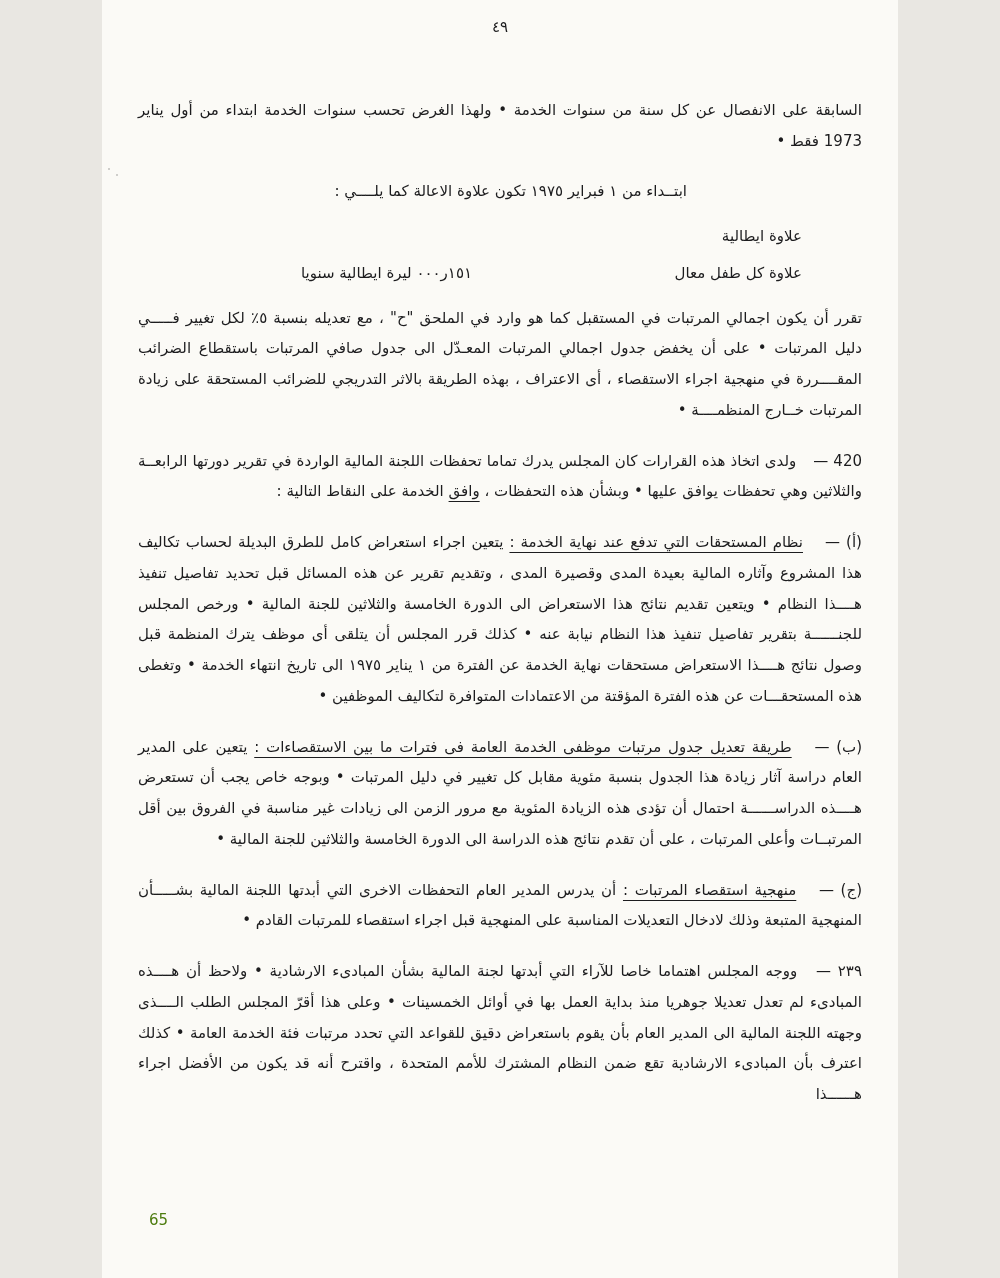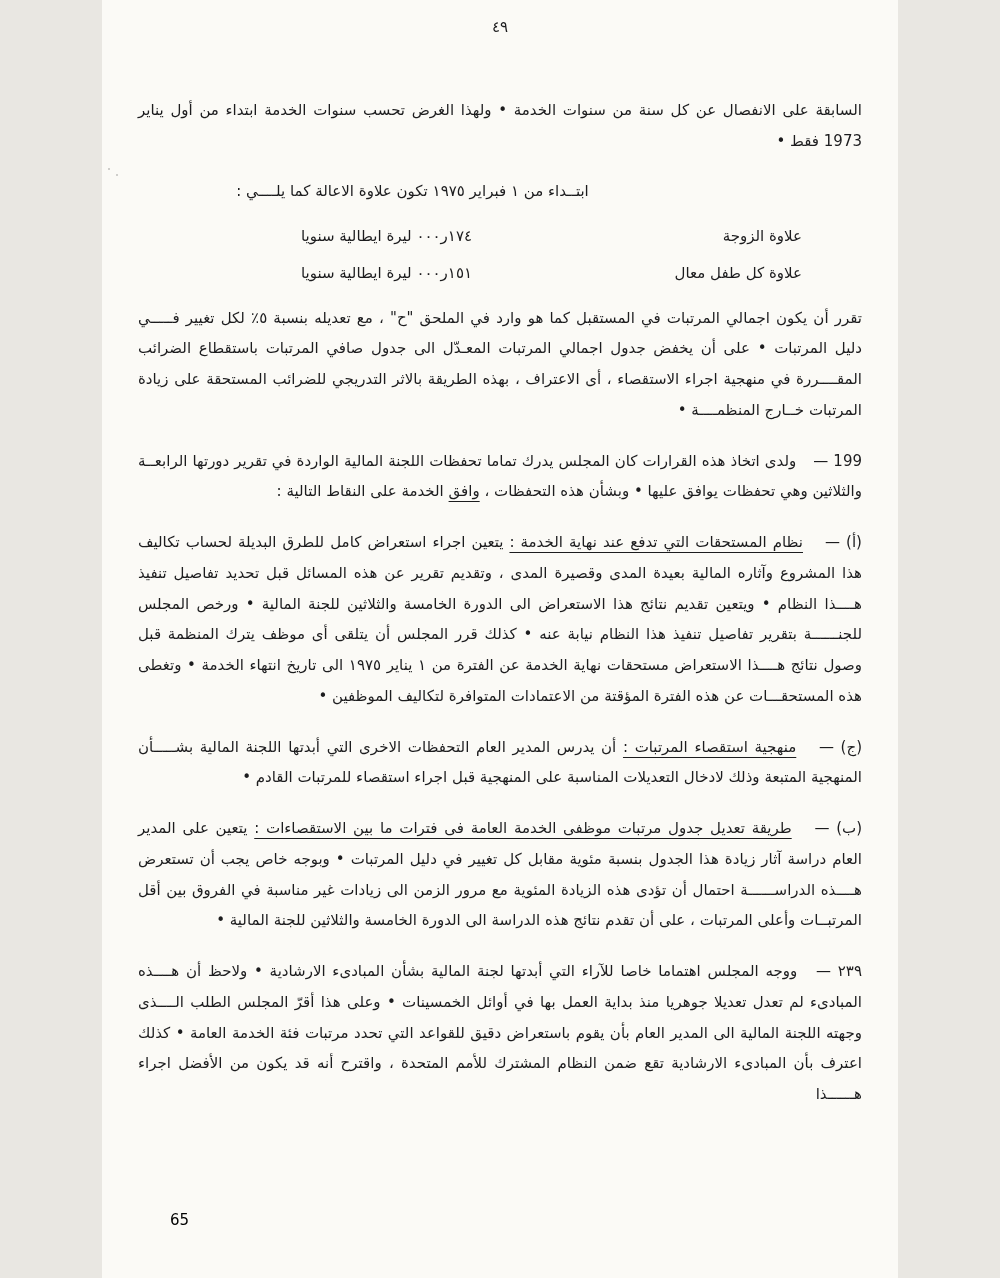--- a/index.html
+++ b/index.html
@@ -39,39 +39,39 @@
   .item-label { margin-left: 16px; }
   .num { margin-left: 12px; }
   .underl {
     text-decoration: underline;
     text-underline-offset: 5px;
     text-decoration-thickness: 1px;
   }
   .intro {
     padding-right: 175px;
     margin: 0 0 14px 0;
-    text-align: center;
+    text-align: right;
   }
   .allow-row {
     display: flex;
     padding-right: 60px;
     margin-bottom: 6px;
   }
   .allow-label {
     width: 330px;
     flex: none;
   }
   .allow-amount { flex: 1; }
   .spacer-lg { height: 8px; }
   .page-num-bottom {
     position: absolute;
-    left: 68px;
+    left: 47px;
     bottom: 42px;
     font-size: 15px;
-    color: #000000;
+    color: #4d7c0f;
     direction: ltr;
   }
   .scan-mark {
     position: absolute;
     left: 6px;
     top: 168px;
     width: 14px;
     height: 10px;
     opacity: 0.45;
   }
@@ -95,56 +95,55 @@
     </div>
 
   <div class="page-num-top">٤٩</div>
 
   <p class="para">السابقة على الانفصال عن كل سنة من سنوات الخدمة • ولهذا الغرض تحسب سنوات الخدمة ابتداء من أول يناير 1973 فقط •</p>
 
 
   <p class="intro">ابتــداء من ١ فبراير ١٩٧٥ تكون علاوة الاعالة كما يلــــي :</p>
 
   <div class="allow-row">
-    <span class="allow-label">علاوة الزوجة</span>
-    <span class="allow-amount">١٧٤ر٠٠٠ ليرة ايطالية سنويا</span>
+    <span class="allow-label">علاوة ايطالية</span>
   </div>
   <div class="allow-row">
     <span class="allow-label">علاوة كل طفل معال</span>
     <span class="allow-amount">١٥١ر٠٠٠ ليرة ايطالية سنويا</span>
   </div>
 
   <div class="spacer-lg"></div>
 
 
   <p class="para">تقرر أن يكون اجمالي المرتبات في المستقبل كما هو وارد في الملحق "ح" ، مع تعديله بنسبة ٥٪ لكل تغيير فـــــي دليل المرتبات • على أن يخفض جدول اجمالي المرتبات المعـدّل الى جدول صافي المرتبات باستقطاع الضرائب المقــــررة في منهجية اجراء الاستقصاء ، أى الاعتراف ، بهذه الطريقة بالاثر التدريجي للضرائب المستحقة على زيادة المرتبات خــارج المنظمــــة •</p>
 
   <p class="para">
-    <span class="num">199 —</span>
+    <span class="num">420 —</span>
     <span>ولدى اتخاذ هذه القرارات كان المجلس يدرك تماما تحفظات اللجنة المالية الواردة في تقرير دورتها الرابعــة والثلاثين وهي تحفظات يوافق عليها • وبشأن هذه التحفظات ،</span>
     <span class="underl">وافق</span>
     <span>الخدمة على النقاط التالية :</span>
   </p>
 
   <p class="para">
     <span class="item-label">(أ) —</span>
     <span class="underl">نظام المستحقات التي تدفع عند نهاية الخدمة :</span>
     <span>يتعين اجراء استعراض كامل للطرق البديلة لحساب تكاليف هذا المشروع وآثاره المالية بعيدة المدى وقصيرة المدى ، وتقديم تقرير عن هذه المسائل قبل تحديد تفاصيل تنفيذ هــــذا النظام • ويتعين تقديم نتائج هذا الاستعراض الى الدورة الخامسة والثلاثين للجنة المالية • ورخص المجلس للجنــــــة بتقرير تفاصيل تنفيذ هذا النظام نيابة عنه • كذلك قرر المجلس أن يتلقى أى موظف يترك المنظمة قبل وصول نتائج هــــذا الاستعراض مستحقات نهاية الخدمة عن الفترة من ١ يناير ١٩٧٥ الى تاريخ انتهاء الخدمة • وتغطى هذه المستحقـــات عن هذه الفترة المؤقتة من الاعتمادات المتوافرة لتكاليف الموظفين •</span>
   </p>
 
   <p class="para">
+    <span class="item-label">(ب) —</span>
+    <span class="underl">طريقة تعديل جدول مرتبات موظفى الخدمة العامة فى فترات ما بين الاستقصاءات :</span>
+    <span>يتعين على المدير العام دراسة آثار زيادة هذا الجدول بنسبة مئوية مقابل كل تغيير في دليل المرتبات • وبوجه خاص يجب أن تستعرض هــــذه الدراســــــة احتمال أن تؤدى هذه الزيادة المئوية مع مرور الزمن الى زيادات غير مناسبة في الفروق بين أقل المرتبــات وأعلى المرتبات ، على أن تقدم نتائج هذه الدراسة الى الدورة الخامسة والثلاثين للجنة المالية •</span>
+  </p>
+
+  <p class="para">
     <span class="item-label">(ج) —</span>
     <span class="underl">منهجية استقصاء المرتبات :</span>
     <span>أن يدرس المدير العام التحفظات الاخرى التي أبدتها اللجنة المالية بشـــــأن المنهجية المتبعة وذلك لادخال التعديلات المناسبة على المنهجية قبل اجراء استقصاء للمرتبات القادم •</span>
-  </p>
-
-  <p class="para">
-    <span class="item-label">(ب) —</span>
-    <span class="underl">طريقة تعديل جدول مرتبات موظفى الخدمة العامة فى فترات ما بين الاستقصاءات :</span>
-    <span>يتعين على المدير العام دراسة آثار زيادة هذا الجدول بنسبة مئوية مقابل كل تغيير في دليل المرتبات • وبوجه خاص يجب أن تستعرض هــــذه الدراســــــة احتمال أن تؤدى هذه الزيادة المئوية مع مرور الزمن الى زيادات غير مناسبة في الفروق بين أقل المرتبــات وأعلى المرتبات ، على أن تقدم نتائج هذه الدراسة الى الدورة الخامسة والثلاثين للجنة المالية •</span>
   </p>
 
   <p class="para">
     <span class="num">٢٣٩ —</span>
     <span>ووجه المجلس اهتماما خاصا للآراء التي أبدتها لجنة المالية بشأن المبادىء الارشادية • ولاحظ أن هــــذه المبادىء لم تعدل تعديلا جوهريا منذ بداية العمل بها في أوائل الخمسينات • وعلى هذا أقرّ المجلس الطلب الــــذى وجهته اللجنة المالية الى المدير العام بأن يقوم باستعراض دقيق للقواعد التي تحدد مرتبات فئة الخدمة العامة • كذلك اعترف بأن المبادىء الارشادية تقع ضمن النظام المشترك للأمم المتحدة ، واقترح أنه قد يكون من الأفضل اجراء هــــــذا</span>
   </p>
 
   <div class="page-num-bottom">65</div>
 
 </div>

